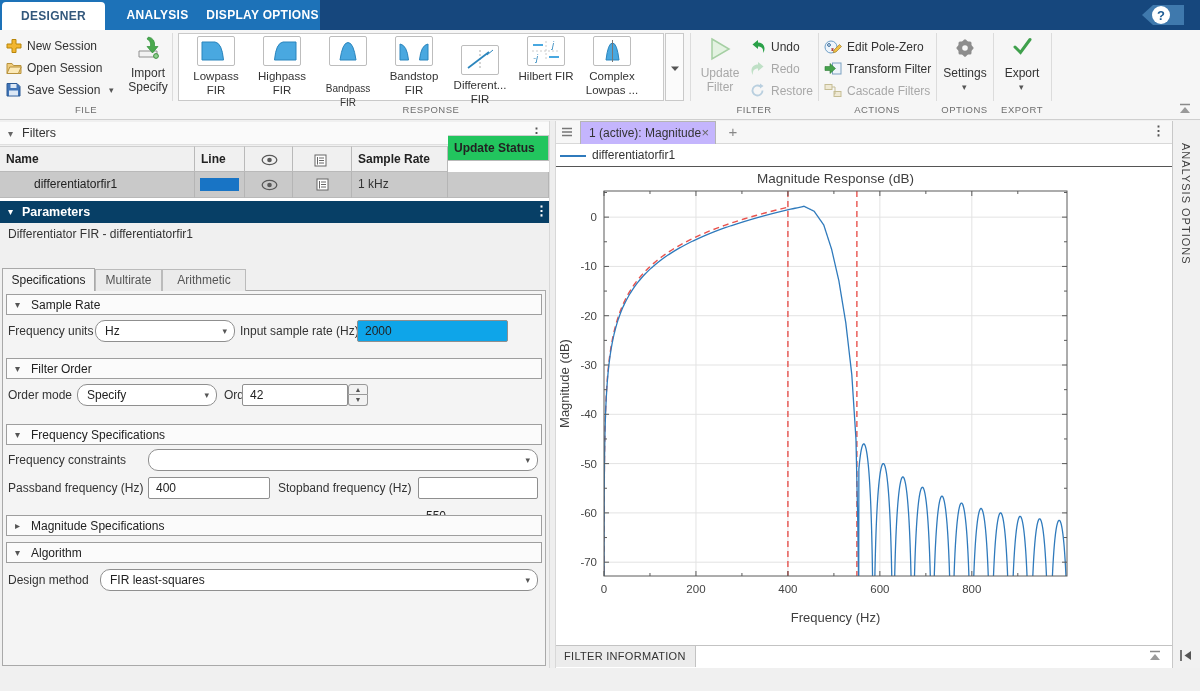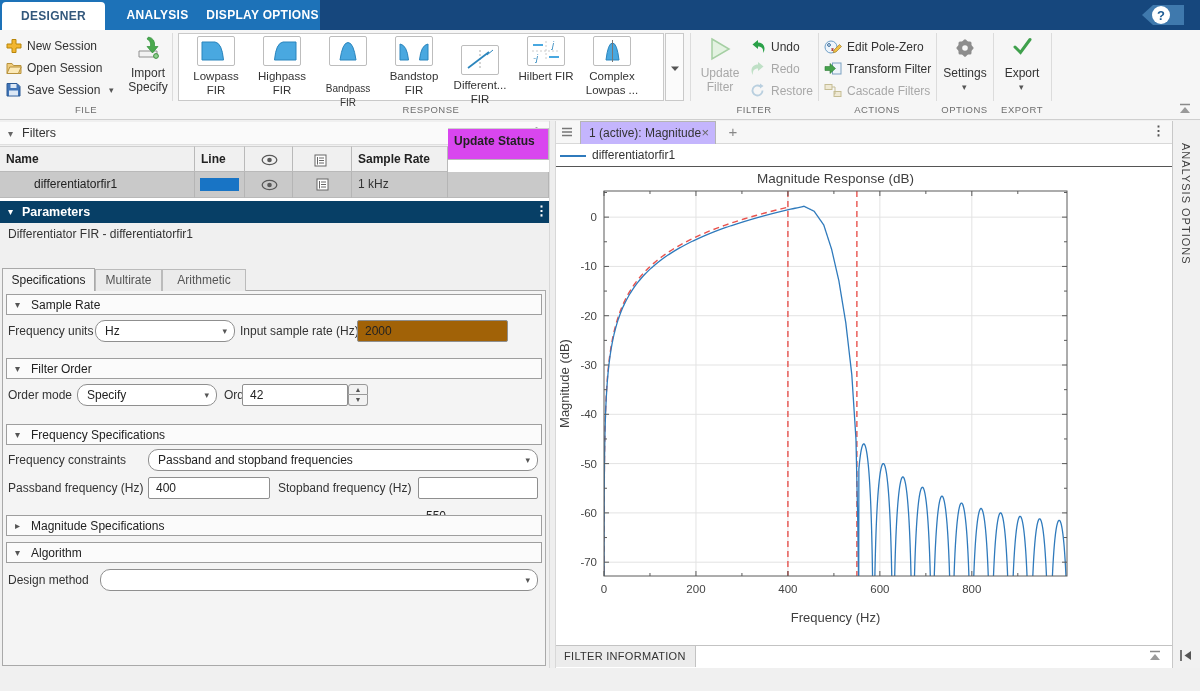--- a/index.html
+++ b/index.html
@@ -280,21 +280,21 @@
         <div style="position: absolute; left: 21px; top: 7px; pointer-events: none;">
           <svg width="13" height="13" viewBox="0 0 13 13">
             <rect x="1" y="1" width="11" height="11" fill="#ffffff" stroke="#666666"></rect>
             <path d="M3.5 3v7.5M5 4h5M5 6.5h5M5 9h5" stroke="#666666" fill="none"></path>
           </svg>
         </div>
       </div>
       <div style="position: absolute; left: 352px; top: 25px; width: 96px; height: 26px; background: rgb(240, 240, 240); border-right: 1px solid rgb(185, 185, 185); border-bottom: 1px solid rgb(185, 185, 185); border-top: 1px solid rgb(207, 207, 207);">
         <div style="position: absolute; left: 6px; top: 0px; line-height: 25px; font-weight: bold; font-size: 12px; color: rgb(34, 34, 34);">Sample Rate</div>
       </div>
-      <div style="position: absolute; left: 448px; top: 7px; width: 101px; height: 32px; background: #d946ef; border-right: 1px solid rgb(185, 185, 185); border-bottom: 1px solid rgb(185, 185, 185); border-top: 1px solid rgb(207, 207, 207);">
+      <div style="position: absolute; left: 448px; top: 14px; width: 101px; height: 26px; background: #22c55e; border-right: 1px solid rgb(185, 185, 185); border-bottom: 1px solid rgb(185, 185, 185); border-top: 1px solid rgb(207, 207, 207);">
         <div style="position: absolute; left: 6px; top: 0px; line-height: 25px; font-weight: bold; font-size: 12px; color: rgb(34, 34, 34);">Update Status</div>
       </div>
       <div style="position: absolute; left: 0px; top: 51px; width: 549px; height: 26px; background: rgb(201, 201, 201); border-bottom: 1px solid rgb(185, 185, 185); cursor: pointer;">
         <div style="position: absolute; left: 0px; top: 0px; width: 195px; height: 26px; border-right: 1px solid rgb(181, 181, 181);">
           <div style="position: absolute; left: 34px; top: 0px; line-height: 25px; font-size: 12px; color: rgb(34, 34, 34);">differentiatorfir1</div>
         </div>
         <div style="position: absolute; left: 195px; top: 0px; width: 50px; height: 26px; border-right: 1px solid rgb(181, 181, 181);">
           <div style="position: absolute; left: 5px; top: 6px; width: 39px; height: 13px; background: rgb(24, 116, 197);"></div>
         </div>
         <div style="position: absolute; left: 245px; top: 0px; width: 48px; height: 26px; border-right: 1px solid rgb(181, 181, 181);">
@@ -333,21 +333,21 @@
       <div style="position: absolute; left: 6px; top: 173px; width: 536px; height: 21px; background: rgb(251, 251, 251); border: 1px solid rgb(158, 158, 158); cursor: pointer;">
         <div style="position: absolute; left: 8px; top: 0px; line-height: 19px; font-size: 10px; color: rgb(85, 85, 85);">▾</div>
         <div style="position: absolute; left: 24px; top: 0px; line-height: 20px; font-size: 12px; color: rgb(34, 34, 34);">Sample Rate</div>
       </div>
       <div style="position: absolute; left: 8px; top: 199px; height: 22px; line-height: 22px; font-size: 12px; color: rgb(51, 51, 51);">Frequency units</div>
       <div style="position: absolute; left: 95px; top: 199px; width: 140px; height: 22px; background: rgb(255, 255, 255); border: 1px solid rgb(143, 143, 143); border-radius: 10px; cursor: pointer;">
         <div class="ell" style="position: absolute; left: 9px; top: 0px; right: 18px; line-height: 20px; font-size: 12px; color: rgb(34, 34, 34);">Hz</div>
         <div class="ddarrow" style="position: absolute; right: 7px; top: 0px; line-height: 20px;">▾</div>
       </div>
       <div style="position: absolute; left: 240px; top: 199px; height: 22px; line-height: 22px; font-size: 12px; color: rgb(51, 51, 51);">Input sample rate (Hz)</div>
-      <div style="position: absolute; left: 357px; top: 199px; width: 151px; height: 22px; background: #a16207; border: 1px solid rgb(143, 143, 143); border-radius: 2px; cursor: text;">
+      <div style="position: absolute; left: 357px; top: 199px; width: 151px; height: 22px; background: #0ea5e9; border: 1px solid rgb(143, 143, 143); border-radius: 2px; cursor: text;">
         <div style="position: absolute; left: 7px; top: 0px; line-height: 20px; font-size: 12px; color: rgb(34, 34, 34);">2000</div>
       </div>
       <div style="position: absolute; left: 6px; top: 237px; width: 536px; height: 21px; background: rgb(251, 251, 251); border: 1px solid rgb(158, 158, 158); cursor: pointer;">
         <div style="position: absolute; left: 8px; top: 0px; line-height: 19px; font-size: 10px; color: rgb(85, 85, 85);">▾</div>
         <div style="position: absolute; left: 24px; top: 0px; line-height: 20px; font-size: 12px; color: rgb(34, 34, 34);">Filter Order</div>
       </div>
       <div style="position: absolute; left: 8px; top: 263px; height: 22px; line-height: 22px; font-size: 12px; color: rgb(51, 51, 51);">Order mode</div>
       <div style="position: absolute; left: 77px; top: 263px; width: 140px; height: 22px; background: rgb(255, 255, 255); border: 1px solid rgb(143, 143, 143); border-radius: 10px; cursor: pointer;">
         <div class="ell" style="position: absolute; left: 9px; top: 0px; right: 18px; line-height: 20px; font-size: 12px; color: rgb(34, 34, 34);">Specify</div>
         <div class="ddarrow" style="position: absolute; right: 7px; top: 0px; line-height: 20px;">▾</div>
@@ -359,41 +359,41 @@
       <div style="position: absolute; left: 348px; top: 263px; width: 20px; height: 22px;">
         <div style="position: absolute; left: 0px; top: 0px; width: 20px; height: 11px; background: rgb(242, 242, 242); border: 1px solid rgb(153, 153, 153); border-radius: 3px 3px 0px 0px; text-align: center; line-height: 10px; font-size: 7px; color: rgb(85, 85, 85); cursor: pointer;">▲</div>
         <div style="position: absolute; left: 0px; top: 11px; width: 20px; height: 11px; background: rgb(242, 242, 242); border-right: 1px solid rgb(153, 153, 153); border-bottom: 1px solid rgb(153, 153, 153); border-left: 1px solid rgb(153, 153, 153); border-image: initial; border-top: none; border-radius: 0px 0px 3px 3px; text-align: center; line-height: 9px; font-size: 7px; color: rgb(85, 85, 85); cursor: pointer;">▼</div>
       </div>
       <div style="position: absolute; left: 6px; top: 303px; width: 536px; height: 21px; background: rgb(251, 251, 251); border: 1px solid rgb(158, 158, 158); cursor: pointer;">
         <div style="position: absolute; left: 8px; top: 0px; line-height: 19px; font-size: 10px; color: rgb(85, 85, 85);">▾</div>
         <div style="position: absolute; left: 24px; top: 0px; line-height: 20px; font-size: 12px; color: rgb(34, 34, 34);">Frequency Specifications</div>
       </div>
       <div style="position: absolute; left: 8px; top: 328px; height: 22px; line-height: 22px; font-size: 12px; color: rgb(51, 51, 51);">Frequency constraints</div>
       <div style="position: absolute; left: 148px; top: 328px; width: 390px; height: 22px; background: rgb(255, 255, 255); border: 1px solid rgb(143, 143, 143); border-radius: 10px; cursor: pointer;">
-        <div class="ell" style="position: absolute; left: 9px; top: 0px; right: 18px; line-height: 20px; font-size: 12px; color: rgb(34, 34, 34);">Passband and stopband frequencies</div>
         <div class="ddarrow" style="position: absolute; right: 7px; top: 0px; line-height: 20px;">▾</div>
       </div>
       <div style="position: absolute; left: 8px; top: 356px; height: 22px; line-height: 22px; font-size: 12px; color: rgb(51, 51, 51);">Passband frequency (Hz)</div>
       <div style="position: absolute; left: 148px; top: 356px; width: 122px; height: 22px; background: rgb(255, 255, 255); border: 1px solid rgb(143, 143, 143); border-radius: 2px; cursor: text;">
         <div style="position: absolute; left: 7px; top: 0px; line-height: 20px; font-size: 12px; color: rgb(34, 34, 34);">400</div>
       </div>
       <div style="position: absolute; left: 278px; top: 356px; height: 22px; line-height: 22px; font-size: 12px; color: rgb(51, 51, 51);">Stopband frequency (Hz)</div>
       <div style="position: absolute; left: 418px; top: 356px; width: 120px; height: 22px; background: rgb(255, 255, 255); border: 1px solid rgb(143, 143, 143); border-radius: 2px; cursor: text;">
         <div style="position: absolute; left: 7px; top: 0px; line-height: 20px; font-size: 12px; color: rgb(34, 34, 34); margin-top: 28px;">550</div>
       </div>
       <div style="position: absolute; left: 6px; top: 394px; width: 536px; height: 21px; background: rgb(251, 251, 251); border: 1px solid rgb(158, 158, 158); cursor: pointer;">
         <div style="position: absolute; left: 8px; top: 0px; line-height: 19px; font-size: 10px; color: rgb(85, 85, 85);">▸</div>
         <div style="position: absolute; left: 24px; top: 0px; line-height: 20px; font-size: 12px; color: rgb(34, 34, 34);">Magnitude Specifications</div>
       </div>
       <div style="position: absolute; left: 6px; top: 421px; width: 536px; height: 21px; background: rgb(251, 251, 251); border: 1px solid rgb(158, 158, 158); cursor: pointer;">
         <div style="position: absolute; left: 8px; top: 0px; line-height: 19px; font-size: 10px; color: rgb(85, 85, 85);">▾</div>
         <div style="position: absolute; left: 24px; top: 0px; line-height: 20px; font-size: 12px; color: rgb(34, 34, 34);">Algorithm</div>
       </div>
       <div style="position: absolute; left: 8px; top: 448px; height: 22px; line-height: 22px; font-size: 12px; color: rgb(51, 51, 51);">Design method</div>
       <div style="position: absolute; left: 100px; top: 448px; width: 438px; height: 22px; background: rgb(255, 255, 255); border: 1px solid rgb(143, 143, 143); border-radius: 10px; cursor: pointer;">
+        <div class="ell" style="position: absolute; left: 9px; top: 0px; right: 18px; line-height: 20px; font-size: 12px; color: rgb(34, 34, 34);">FIR least-squares</div>
         <div class="ddarrow" style="position: absolute; right: 7px; top: 0px; line-height: 20px;">▾</div>
       </div>
     </div>
   <div id="splitter" class="abs" style="left:549px;top:121px;width:7px;height:547px;background:#eeeeee;border-left:1px solid #d8d8d8;border-right:1px solid #d8d8d8;"></div>
   <div id="chartpanel" class="abs" style="left:556px;top:121px;width:616px;height:547px;background:#ffffff;">
       <div style="position: absolute; left: 0px; top: 0px; width: 616px; height: 23px; background: rgb(247, 247, 247); border-bottom: 1px solid rgb(216, 216, 216);"></div>
       <div style="position: absolute; left: 5px; top: 6px; width: 12px; height: 10px; cursor: pointer;">
         <svg width="12" height="10" viewBox="0 0 12 10">
           <path d="M1 1.5h10M1 5h10M1 8.5h10" stroke="#777777" stroke-width="1.4"></path>
         </svg>

